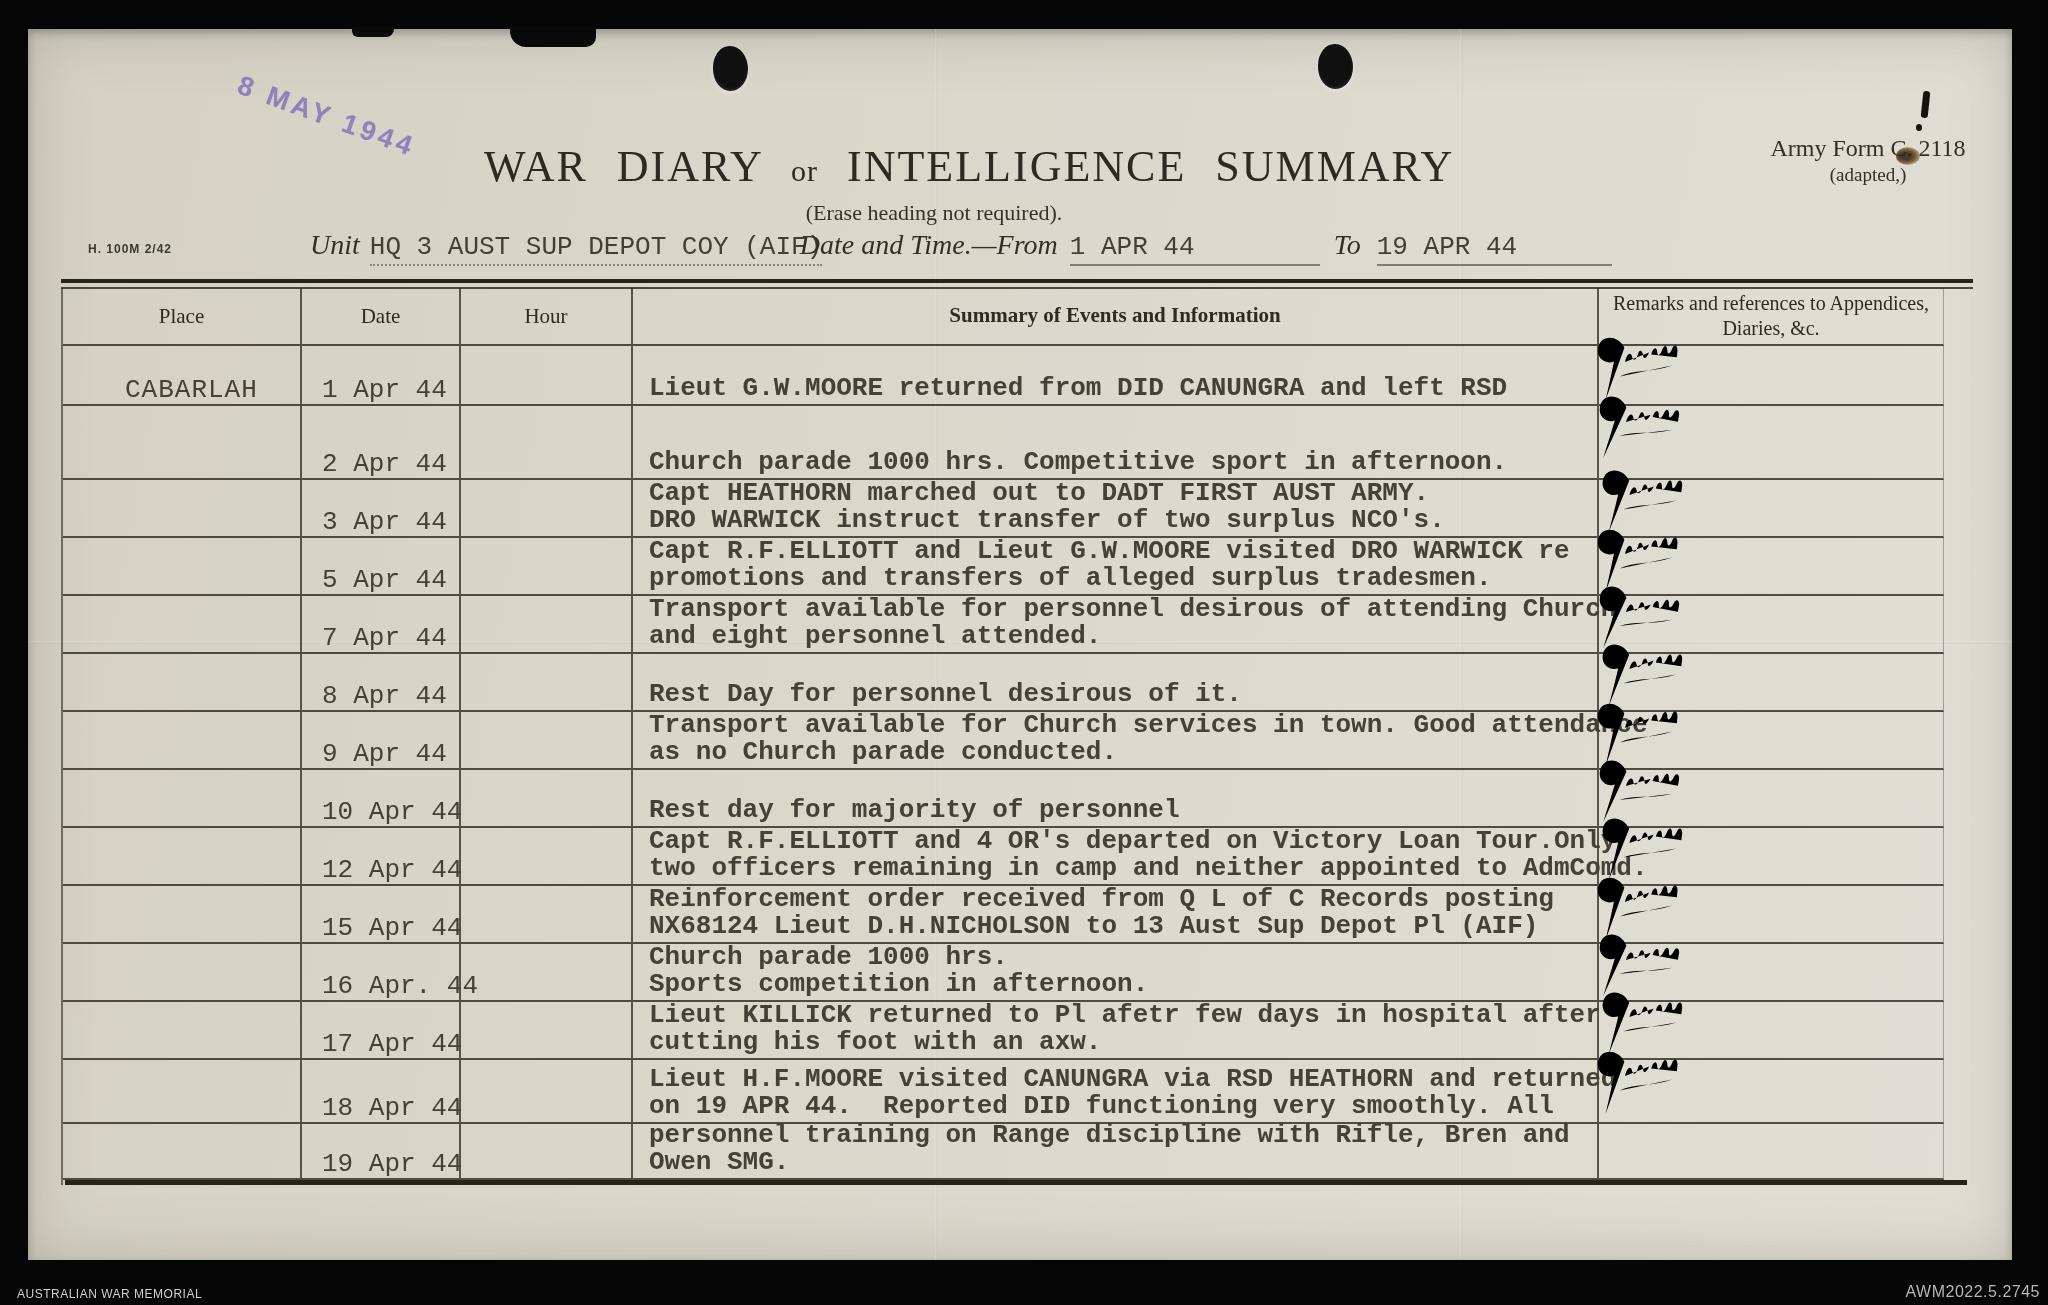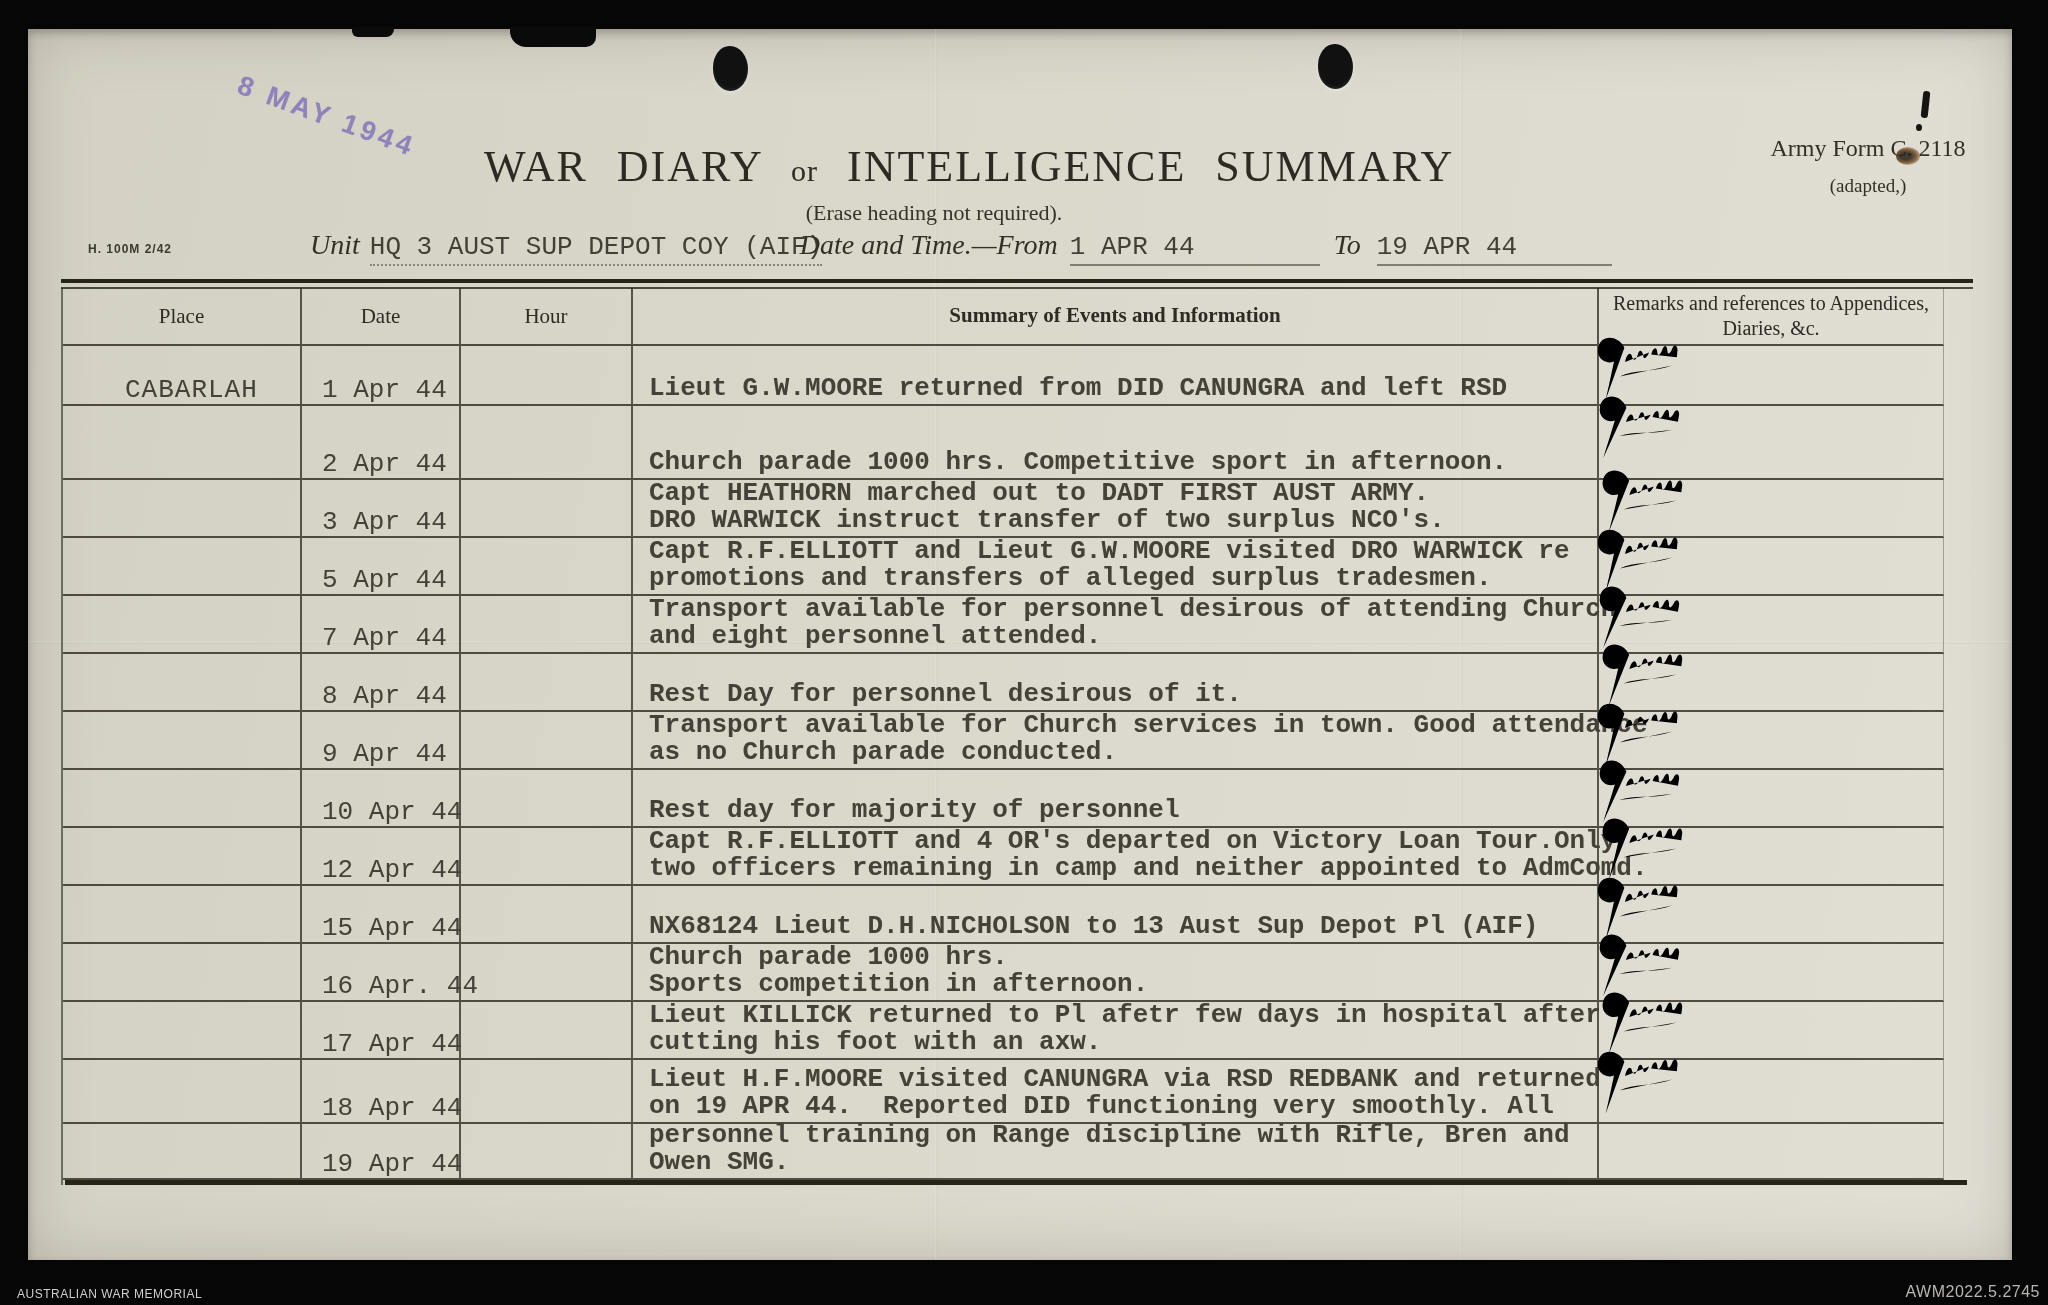--- a/index.html
+++ b/index.html
@@ -34,21 +34,21 @@
   }
   
   .print-code{position:absolute;left:60px;top:213px;font-family:"Liberation Sans",sans-serif;
     font-weight:bold;font-size:12px;letter-spacing:1px;color:#3c3930;}
   .title-block{position:absolute;left:456px;top:112px;width:900px;text-align:center;color:#2d2a23;}
   .title-main{font-size:44px;letter-spacing:2px;word-spacing:16px;white-space:nowrap;}
   .title-or{font-size:30px;letter-spacing:1px;}
   .subtitle{margin-top:8px;font-size:22px;color:#35322a;}
   .army-form{position:absolute;left:1740px;top:106px;width:200px;text-align:center;color:#332f27;}
   .army-form .l1{font-size:24px;white-space:nowrap;}
-  .army-form .l2{font-size:19px;margin-top:13px;}
+  .army-form .l2{font-size:19px;margin-top:2px;}
   .ink-bang{position:absolute;left:1894px;top:62px;width:7px;height:27px;background:#16140f;border-radius:3px;transform:rotate(6deg);}
   .ink-dot{position:absolute;left:1888px;top:95px;width:6px;height:7px;background:#16140f;border-radius:50%;}
   .damage-spot{position:absolute;left:1868px;top:118px;width:24px;height:18px;border-radius:50%;
     background:radial-gradient(ellipse at 40% 50%, #261f16 0 28%, #7a5126 55%, rgba(170,140,100,.25) 80%, transparent 100%);opacity:.85;}
   
   .unit-line{position:absolute;left:282px;top:200px;display:flex;align-items:baseline;color:#332f27;}
   .lbl{font-style:italic;font-size:28px;white-space:nowrap;}
   .typed{font-family:"Liberation Mono", monospace;font-size:26px;color:#433f36;white-space:pre;}
   .unit-value{width:452px;margin-left:10px;border-bottom:2px dotted rgba(70,64,52,.55);padding-bottom:2px;}
   .dt-label{margin-left:-22px;}
@@ -316,20 +316,21 @@
 
     <div class="trow r58">
       <div class="cell c-place">
           <div class="tline"></div>
         </div>
       <div class="cell c-date">
           <div class="tline">15 Apr 44</div>
         </div>
       <div class="cell c-hour"></div>
       <div class="cell c-summary">
+        <div class="tline">Reinforcement order received from Q L of C Records posting</div>
         <div class="tline">NX68124 Lieut D.H.NICHOLSON to 13 Aust Sup Depot Pl (AIF)</div>
       </div>
       <div class="cell c-remarks">
         <svg class="sig v1" viewBox="0 0 110 80">
             <use href="#sig-glyph"></use>
           </svg>
       </div>
     </div>
 
     <div class="trow r58">
@@ -372,21 +373,21 @@
 
     <div class="trow r64">
       <div class="cell c-place">
           <div class="tline"></div>
         </div>
       <div class="cell c-date">
           <div class="tline">18 Apr 44</div>
         </div>
       <div class="cell c-hour"></div>
       <div class="cell c-summary">
-        <div class="tline">Lieut H.F.MOORE visited CANUNGRA via RSD REDBANK and returned</div>
+        <div class="tline">Lieut H.F.MOORE visited CANUNGRA via RSD HEATHORN and returned</div>
         <div class="tline">on 19 APR 44.  Reported DID functioning very smoothly. All</div>
       </div>
       <div class="cell c-remarks">
         <svg class="sig v1" viewBox="0 0 110 80">
             <use href="#sig-glyph"></use>
           </svg>
       </div>
     </div>
 
     <div class="trow r56">

